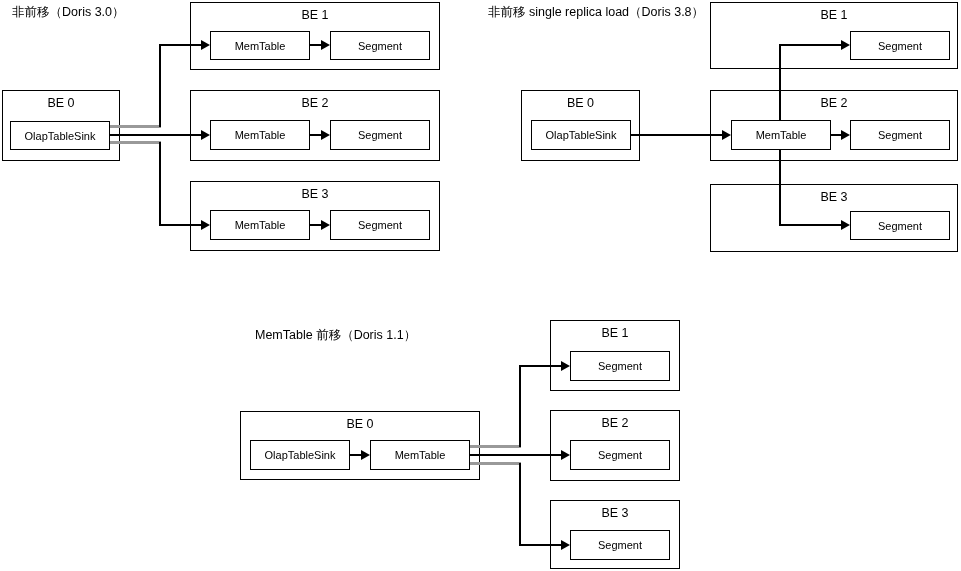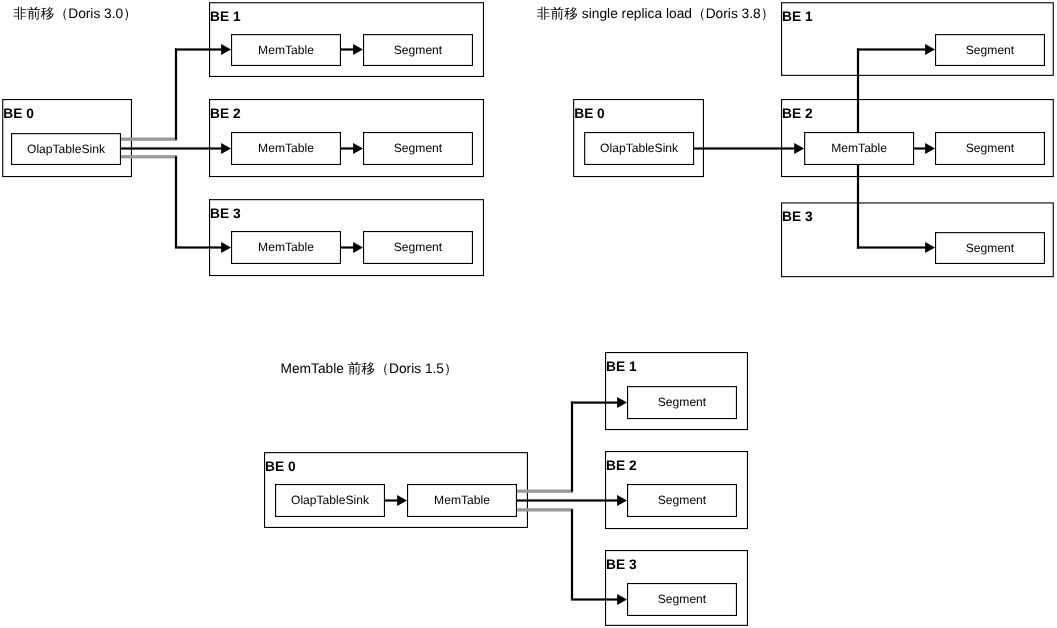--- a/index.html
+++ b/index.html
@@ -1,20 +1,20 @@
 <!DOCTYPE html>
 <html style="--line: #000000; --stub: #999999; --bg: #ffffff;"><head>
 <meta charset="utf-8">
 <style>
   html,body{margin:0;padding:0;background:#fff;}
   .canvas{position:relative;width:961px;height:571px;background:var(--bg,#ffffff);
           font-family:"Liberation Sans","DejaVu Sans",sans-serif;color:#000;overflow:hidden;}
   .title{position:absolute;font-size:12.5px;white-space:nowrap;}
   .be{position:absolute;border:1.5px solid var(--line,#000);background:#fff;box-sizing:border-box;}
-  .belabel{position:absolute;left:0;right:0;top:5px;text-align:left;font-size:12.5px;font-weight:bold;}
+  .belabel{position:absolute;left:0;right:0;top:5px;text-align:center;font-size:12.5px;}
   .node{position:absolute;border:1.5px solid var(--line,#000);background:#fff;box-sizing:border-box;
         display:flex;align-items:center;justify-content:center;font-size:11px;white-space:nowrap;}
   .hl{position:absolute;height:1.5px;background:var(--line,#000);}
   .vl{position:absolute;width:1.5px;background:var(--line,#000);}
   .stub{position:absolute;height:3px;background:var(--stub,#999999);}
   .ah{position:absolute;width:0;height:0;border-top:5px solid transparent;
       border-bottom:5px solid transparent;border-left:9px solid var(--line,#000);}
 </style>
 </head>
 <body>
@@ -87,21 +87,21 @@
   <div class="ah" style="left:722px;top:130px;"></div>
   <div class="vl" style="left:779px;top:44px;height:77px;"></div>
   <div class="hl" style="left:779px;top:44px;width:63px;"></div>
   <div class="ah" style="left:841px;top:40px;"></div>
   <div class="hl" style="left:831px;top:134px;width:11px;"></div>
   <div class="ah" style="left:841px;top:130px;"></div>
   <div class="vl" style="left:779px;top:150px;height:76px;"></div>
   <div class="hl" style="left:779px;top:224px;width:63px;"></div>
   <div class="ah" style="left:841px;top:220px;"></div>
 
-  <div class="title" style="left:255px;top:327px;">MemTable 前移（Doris 1.5）</div>
+  <div class="title" style="left:255px;top:327px;">MemTable 前移（Doris 1.1）</div>
 
   <div class="be" style="left:240px;top:411px;width:240px;height:69px;">
     <div class="belabel">BE 0</div>
   </div>
   <div class="be" style="left:550px;top:320px;width:130px;height:71px;">
     <div class="belabel">BE 1</div>
   </div>
   <div class="be" style="left:550px;top:410px;width:130px;height:71px;">
     <div class="belabel">BE 2</div>
   </div>

